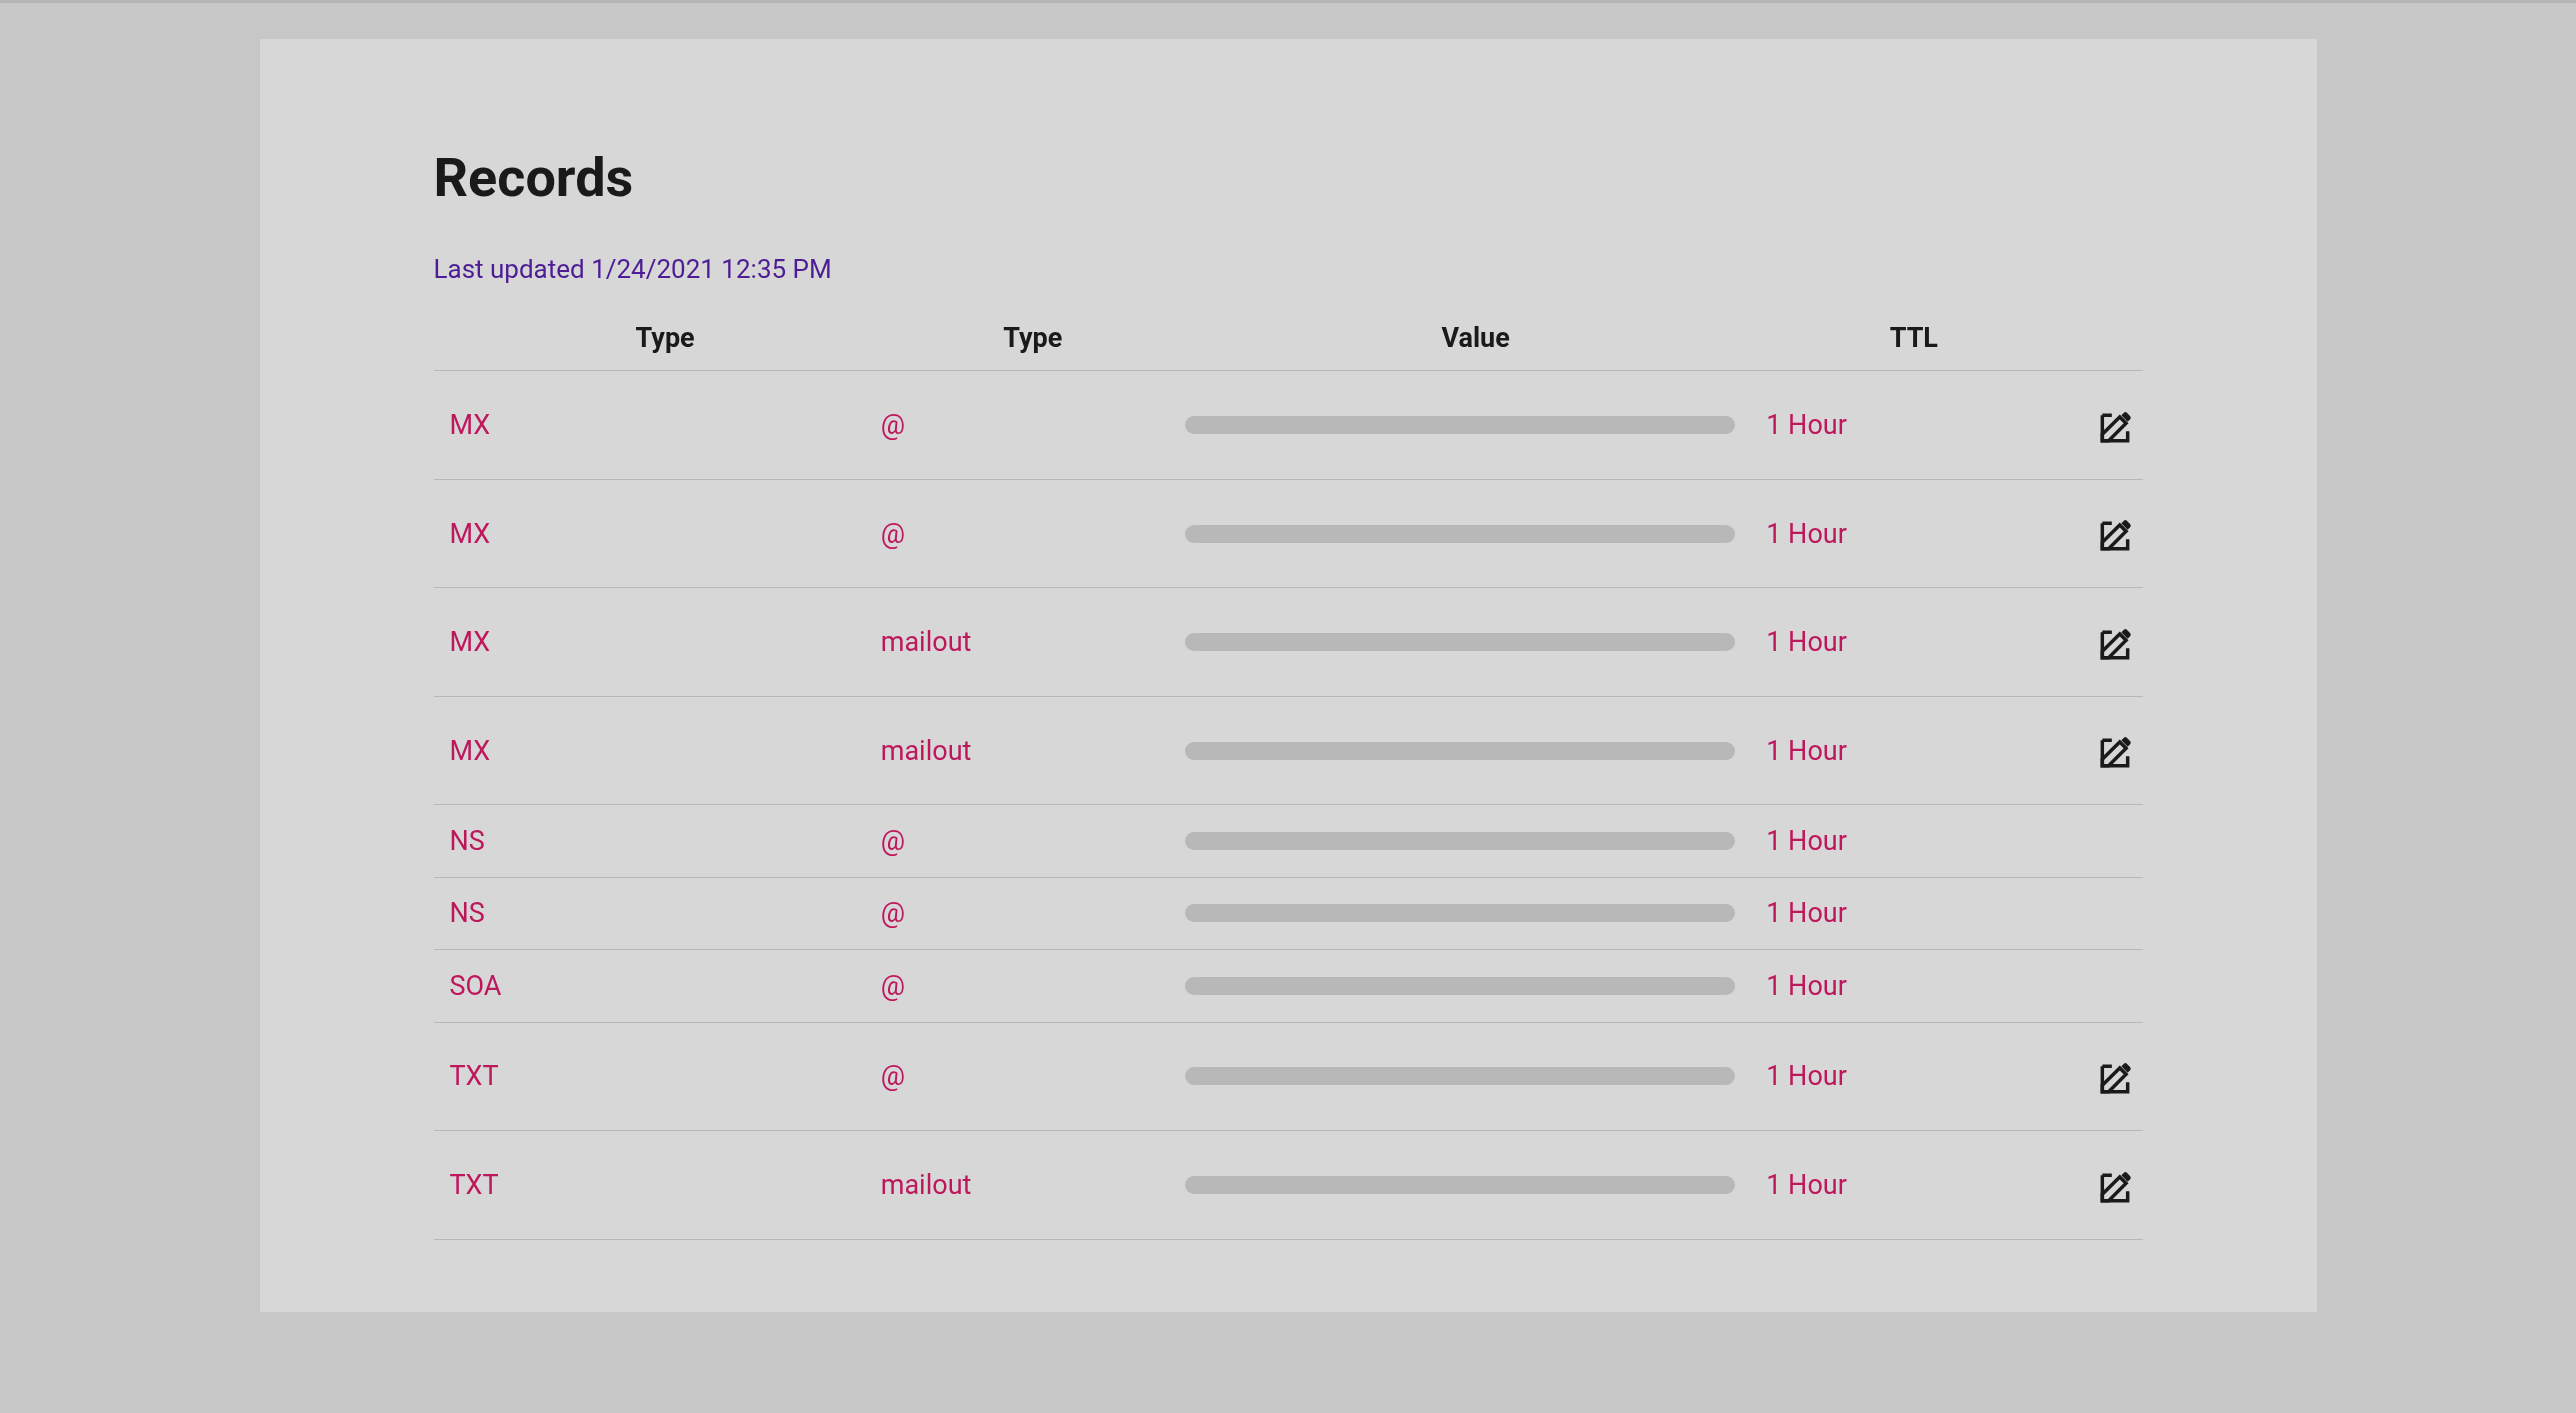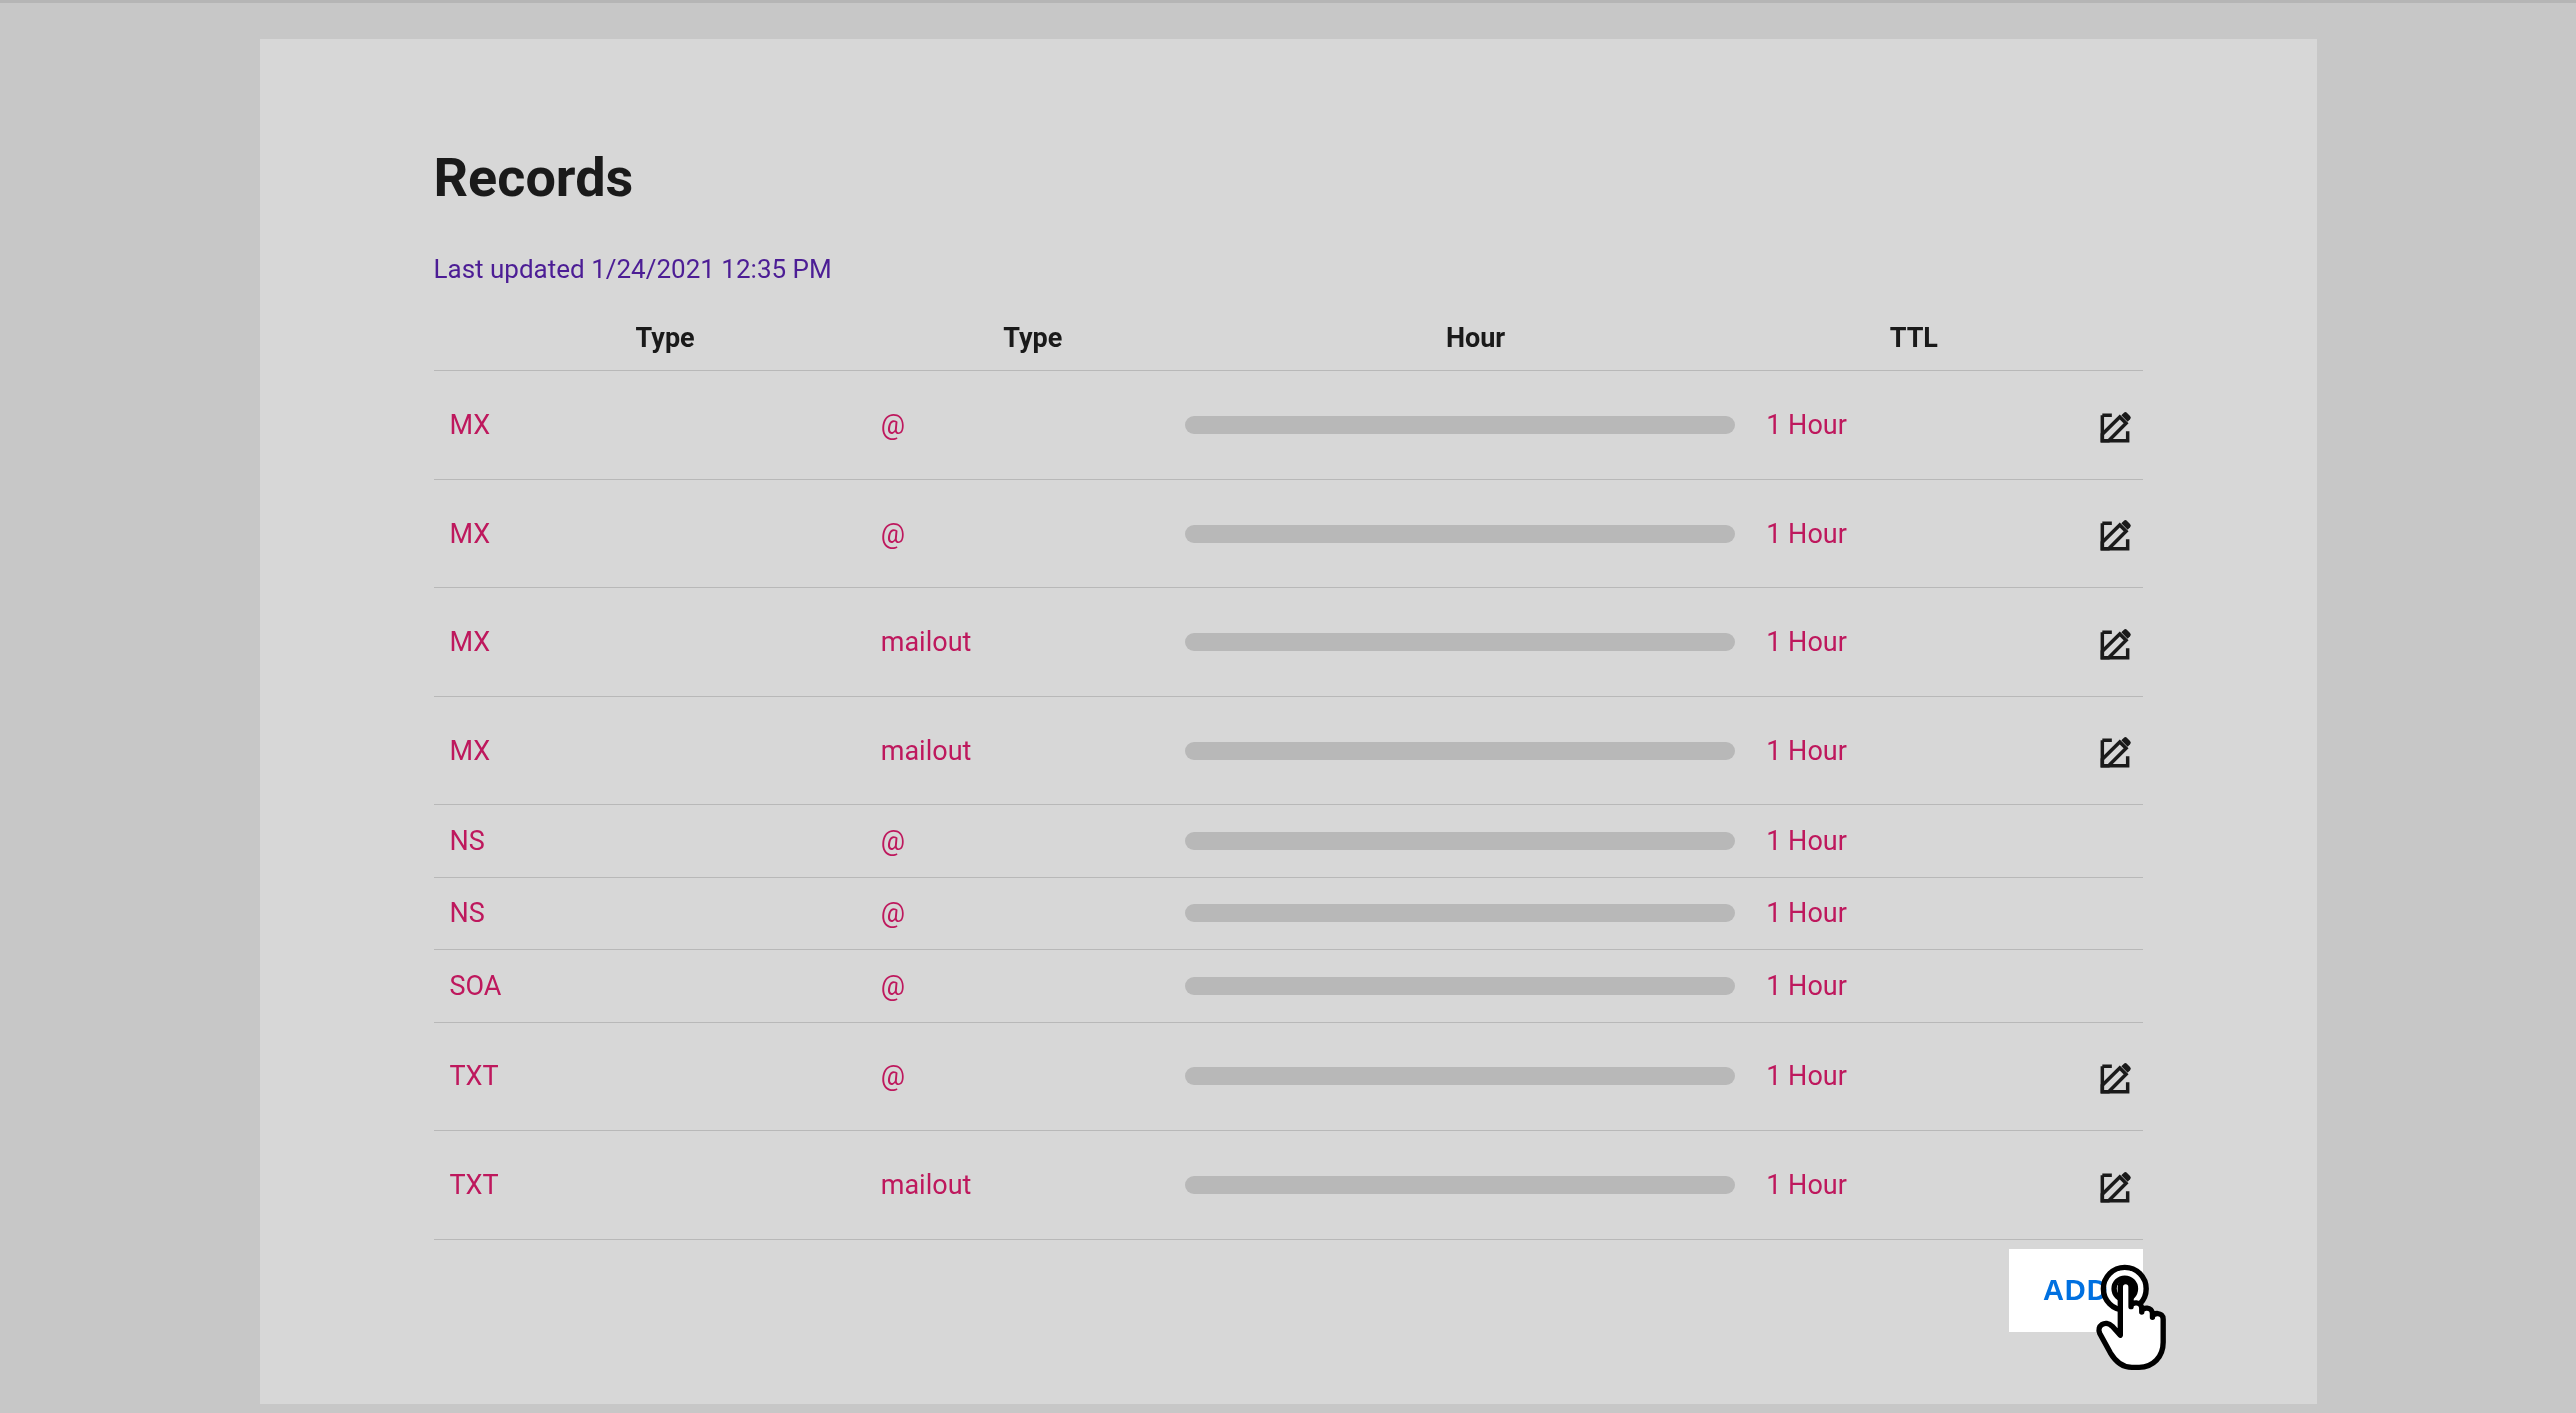--- a/index.html
+++ b/index.html
@@ -122,21 +122,21 @@
 
 <div class="container">
   <h1 class="page-title">Records</h1>
   <div class="last-updated">Last updated 1/24/2021 12:35 PM</div>
 
   <table>
     <thead>
       <tr>
         <th class="col-type">Type</th>
         <th class="col-name">Type</th>
-        <th class="col-value">Hour</th>
+        <th class="col-value">Value</th>
         <th class="col-ttl">TTL</th>
         <th class="col-action"></th>
       </tr>
     </thead>
     <tbody id="records-tbody">
     <tr class="has-edit">
           <td class="col-type">MX</td>
           <td class="col-name">@</td>
           <td class="col-value"><span class="value-bar"></span></td>
           <td class="col-ttl">1 Hour</td>
@@ -236,41 +236,14 @@
 <svg width="38" height="38" viewBox="0 0 24 24">
   <path fill="none" stroke="#1A1A1A" stroke-width="2.2" d="M4 16 L4 20 L8 20 L19 9 L15 5 L4 16 Z"></path>
   <path fill="none" stroke="#1A1A1A" stroke-width="2.2" d="M4 4 L4 20 L20 20 L20 14 M10 4 L4 4"></path>
   <path fill="#1A1A1A" d="M17.5 2.5 a1.5 1.5 0 0 1 2.12 0 l1.88 1.88 a1.5 1.5 0 0 1 0 2.12 l-1.5 1.5 -4 -4 z"></path>
 </svg></span>
             </span></td>
         </tr>
       </tbody>
   </table>
 
-  <div class="add-button-wrapper">
-    <button class="add-button">ADD</button>
-    <span class="click-cursor">
-      <svg width="143" height="125" viewBox="0 0 160 140">
-        <g fill="#FFFFFF" stroke="#000000" stroke-width="6" stroke-linejoin="round">
-          <circle cx="40" cy="30" r="24" fill="none"></circle>
-          <circle cx="40" cy="30" r="12" fill="none"></circle>
-          <path d="M 35 28 
-                   C 35 20, 47 20, 47 28 
-                   L 47 50 
-                   C 47 44, 59 44, 59 52 
-                   L 59 56 
-                   C 59 50, 71 50, 71 58 
-                   L 71 62 
-                   C 71 56, 83 56, 83 64 
-                   L 83 90 
-                   C 83 106, 72 118, 56 118 
-                   L 48 118 
-                   C 38 118, 30 112, 24 102 
-                   L 12 80 
-                   C 8 72, 18 64, 26 72 
-                   L 35 82 
-                   Z"></path>
-        </g>
-      </svg>
-    </span>
-  </div>
 </div>
 
 
 </body></html>

